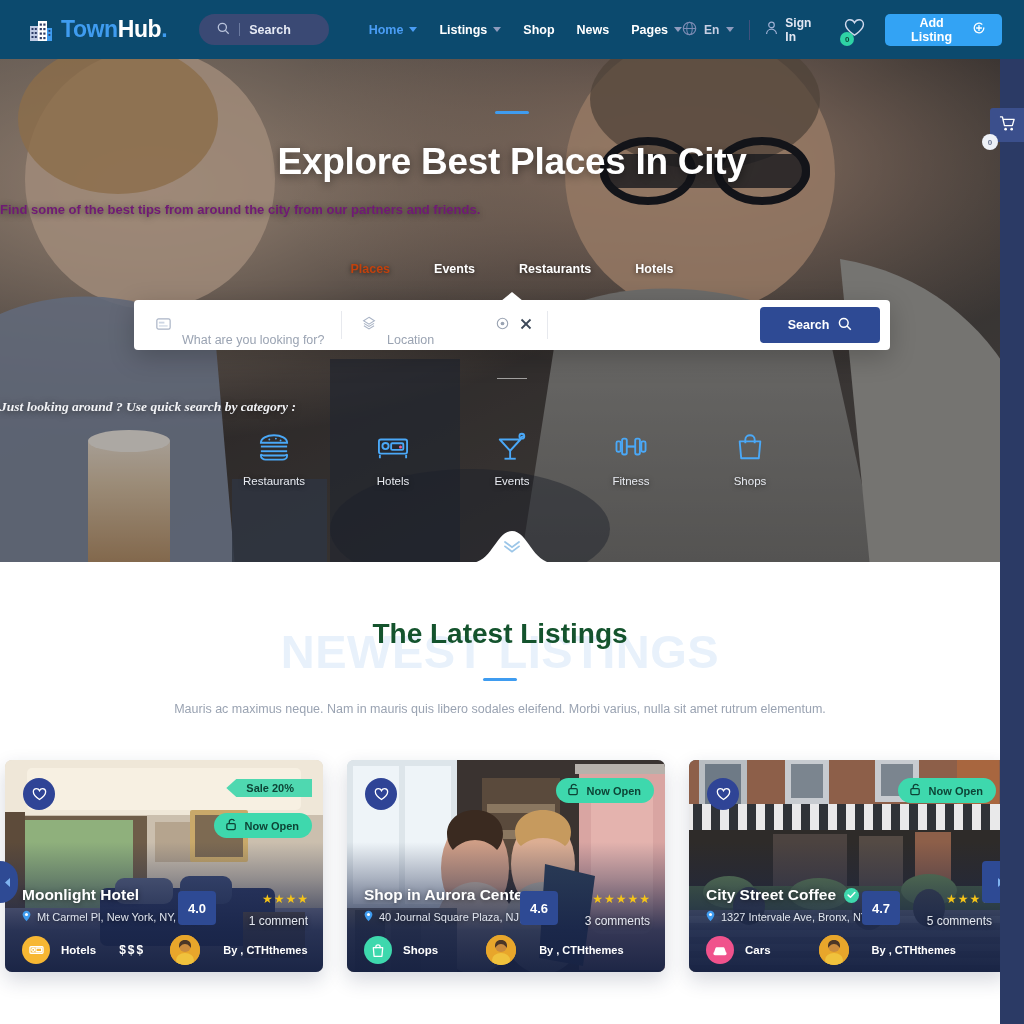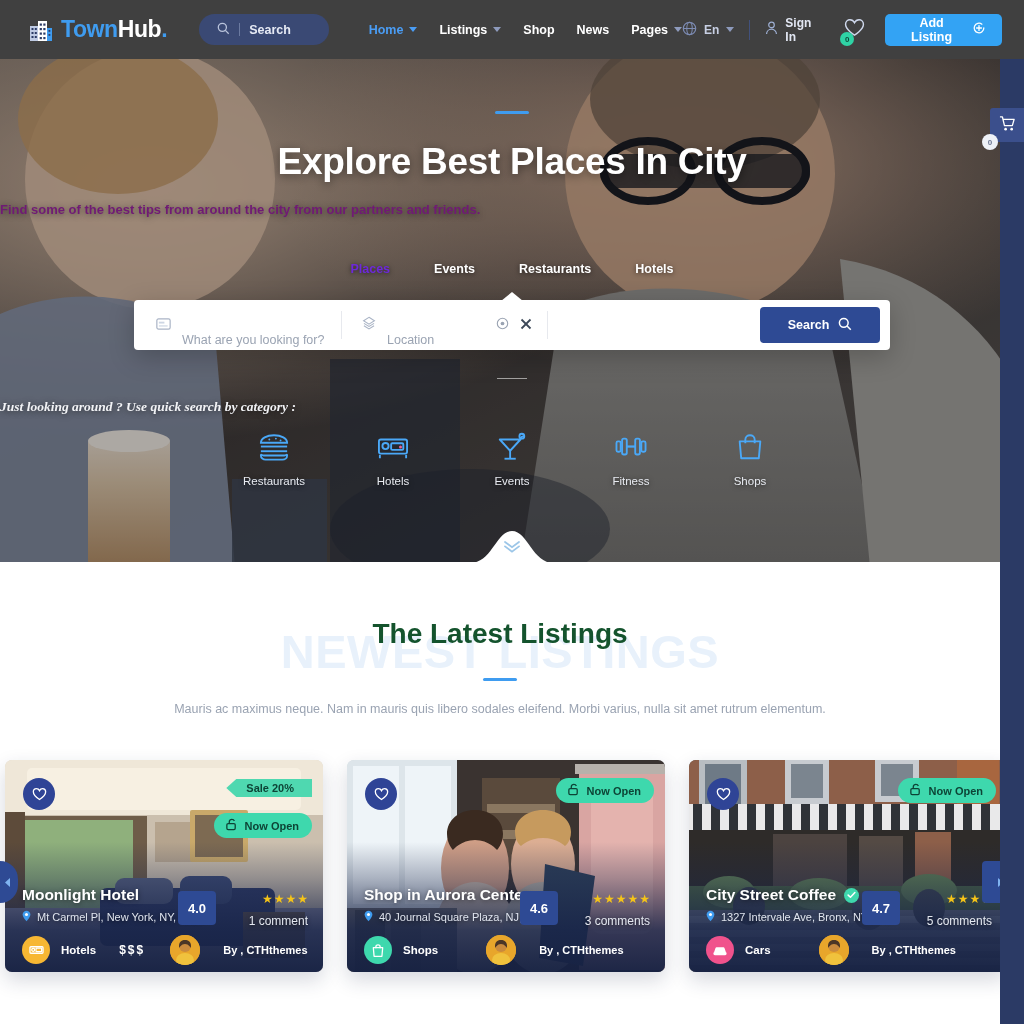--- a/index.html
+++ b/index.html
@@ -7,21 +7,21 @@
     width: 1024px; height: 1024px;
     font-family: "Liberation Sans", sans-serif;
     overflow: hidden;
     background: #ffffff;
   }
   #page { position: relative; width: 1024px; height: 1024px; overflow: hidden; background:#fff; }
 
   
   .header {
     position: absolute; top:0; left:0; width:1024px; height:59px;
-    background:#404040;
+    background:#0c4a6e;
     display:flex; align-items:center; z-index:60;
   }
   .logo { display:flex; align-items:center; margin-left:28px; gap:7px; }
   .logo-mark { width:26px; height:26px; position:relative; }
   .logo-text { font-size:23px; font-weight:bold; letter-spacing:-0.4px; }
   .logo-text .t1 { color:#3f9cf0; }
   .logo-text .t2 { color:#ffffff; }
   .logo-text .dot { color:#3f9cf0; }
 
   .hsearch {
@@ -65,21 +65,21 @@
     position:absolute; top:82px; left:0; width:100%; text-align:center;
     font-size:37px; font-weight:bold; color:#fff; letter-spacing:-0.3px;
     text-shadow:0 2px 10px rgba(0,0,0,.45);
   }
   .hero-sub {
     position:absolute; top:143px; left:0; width:100%; 
     font-size:13px; font-weight:bold; color:#701a75; text-shadow:0 1px 6px rgba(0,0,0,.5);
   }
   .hero-tabs { position:absolute; top:203px; left:0; width:100%; display:flex; justify-content:center; gap:44px; }
   .hero-tab { font-size:12.5px; font-weight:bold; color:#fff; text-shadow:0 1px 5px rgba(0,0,0,.6); cursor:pointer; }
-  .hero-tab.active { color:#6d28d9; }
+  .hero-tab.active { color:#c2410c; }
 
   
   .searchbox {
     position:absolute; top:241px; left:134px; width:756px; height:50px;
     background:#fff; border-radius:4px; display:flex; align-items:center;
     box-shadow:0 7px 26px rgba(0,0,0,.22);
   }
   .searchbox:before{
     content:""; position:absolute; top:-8px; left:50%; margin-left:-11px;
     border-left:11px solid transparent; border-right:11px solid transparent; border-bottom:9px solid #fff;

